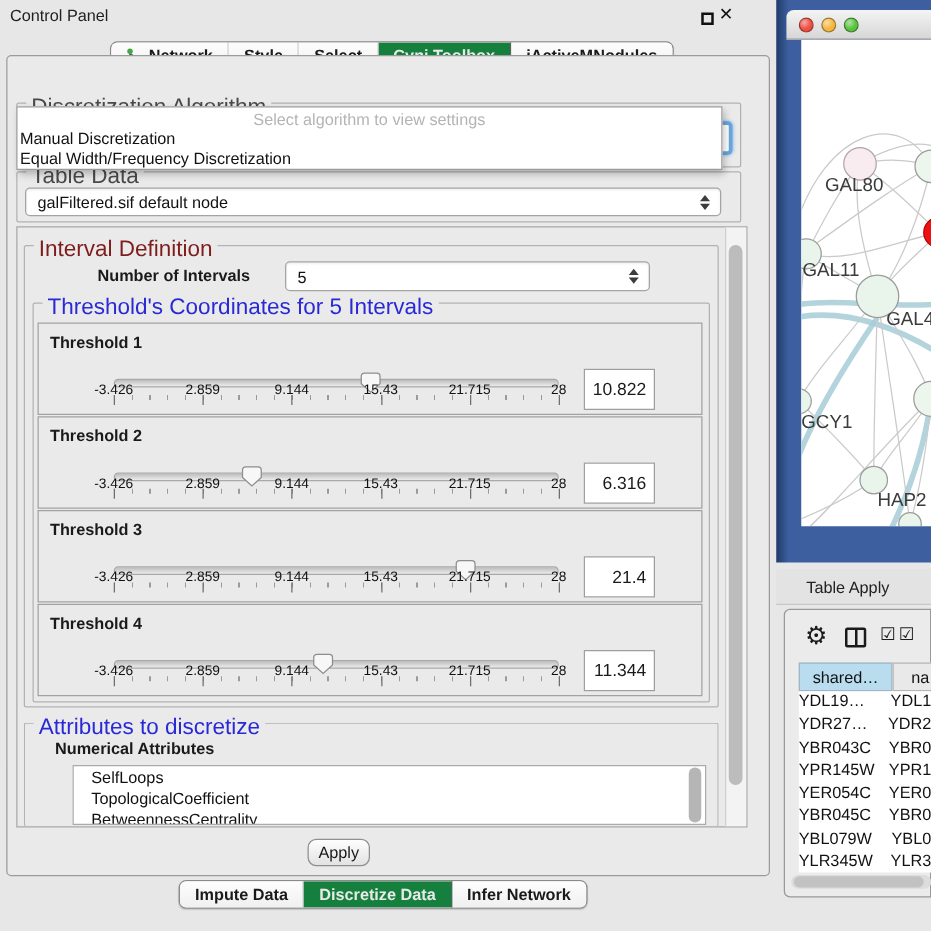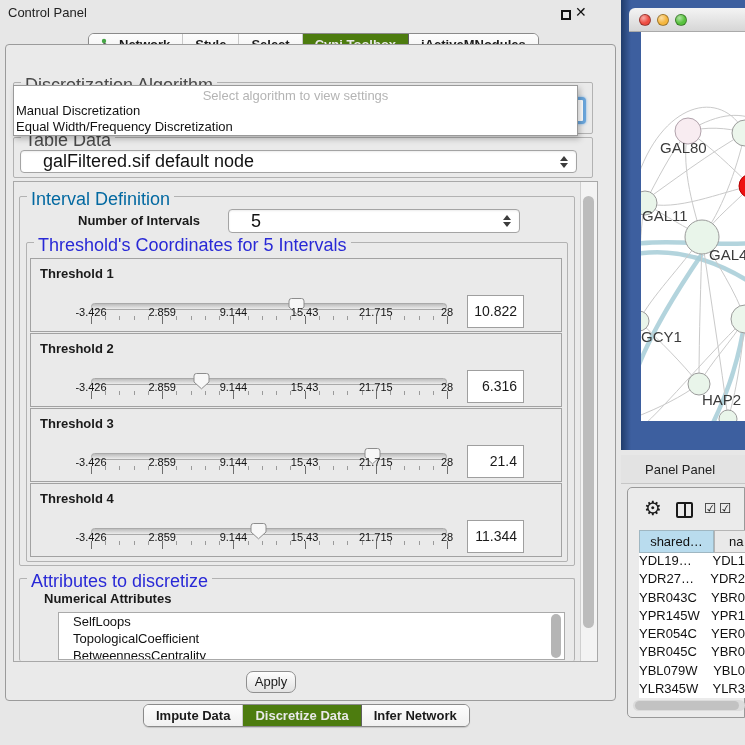--- a/index.html
+++ b/index.html
@@ -12,35 +12,35 @@
   .titlebar-text{left:8px;top:5px;font-size:13px;color:#222}
   .float-icon{left:561px;top:10px;width:10px;height:10px;border:2px solid #111}
   .close-icon{left:575px;top:4px;font-size:14px;font-weight:700;color:#111;font-family:"DejaVu Sans",sans-serif}
 
   .tabstrip{display:flex;height:23px;border:1px solid #8a8a8a;border-radius:6px;
             overflow:hidden;background:#fbfbfb;box-shadow:0 1px 1px rgba(0,0,0,.15)}
   .tab{display:flex;align-items:center;justify-content:center;padding:0 12px;
        font-size:13px;font-weight:700;color:#1a1a1a;background:linear-gradient(#fdfdfd,#f0f0f0);
        border-right:1px solid #c9c9c9;cursor:default;white-space:nowrap}
   .tab:last-child{border-right:none}
-  .tab.selected{background:#4d7c0f;color:#e9e9e9;border-right-color:#5f5f5f}
+  .tab.selected{background:#15803d;color:#e9e9e9;border-right-color:#5f5f5f}
   .tab .net-ico{margin-right:6px}
 
   .mainpanel{left:5px;top:44px;width:611px;height:657px;background:#eaeaea;
              border:1px solid #9b9b9b;border-radius:4px}
 
   .groupbox{position:absolute;border:1px solid #b2b2b2;border-radius:2px}
   .grouplabel{position:absolute;top:-8px;left:7px;background:#eaeaea;padding:0 4px;
               font-size:18px;white-space:nowrap}
-  .lbl-green{color:#0369a1}
+  .lbl-green{color:#7f1d1d}
   .lbl-blue{color:#2929d6}
   .lbl-gray{color:#4a4a4a}
 
   .combo{position:absolute;background:#fff;border:1px solid #a4a4a4;border-radius:4px;
-         font-size:18px;color:#111;display:flex;align-items:center;padding-left:22px;
+         font-size:13px;color:#111;display:flex;align-items:center;padding-left:9px;
          box-shadow:inset 0 1px 2px rgba(0,0,0,.08)}
   .spin{position:absolute;right:8px;top:50%;transform:translateY(-50%);
         display:flex;flex-direction:column;align-items:center;gap:2px}
   .spin b{width:0;height:0;border-left:4px solid transparent;border-right:4px solid transparent}
   .spin .up{border-bottom:5px solid #3c3c3c}
   .spin .dn{border-top:5px solid #3c3c3c}
 
   
   .popup{left:13px;top:85px;width:565px;height:51px;background:#fff;border:1px solid #9a9a9a;
          box-shadow:2px 3px 6px rgba(0,0,0,.25);z-index:60;font-size:13px}
@@ -347,21 +347,21 @@
           <text x="111" y="181" font-size="15" fill="#3b3b3b" font-family="Liberation Sans, sans-serif">C</text>
           <text x="1" y="189" font-size="15" fill="#3b3b3b" font-family="Liberation Sans, sans-serif">GAL11</text>
           <text x="68" y="228" font-size="15" fill="#3b3b3b" font-family="Liberation Sans, sans-serif">GAL4</text>
           <text x="0" y="310" font-size="15" fill="#3b3b3b" font-family="Liberation Sans, sans-serif">GCY1</text>
           <text x="110" y="310" font-size="15" fill="#3b3b3b" font-family="Liberation Sans, sans-serif">H</text>
           <text x="61" y="373" font-size="15" fill="#3b3b3b" font-family="Liberation Sans, sans-serif">HAP2</text>
         </svg></div>
   </div>
 
   <div class="abs tp-bar">
-    <span>Panel Panel</span>
+    <span>Table Apply</span>
   </div>
   <div class="abs tp-win"></div>
   <div class="abs gear">⚙</div>
   <div class="abs colico">
       <i></i>
     </div>
   <div class="abs cb" style="left:704px">☑</div>
   <div class="abs cb" style="left:719px">☑</div>
   <div class="abs thead">
     <div class="thcell sel">shared…</div>

